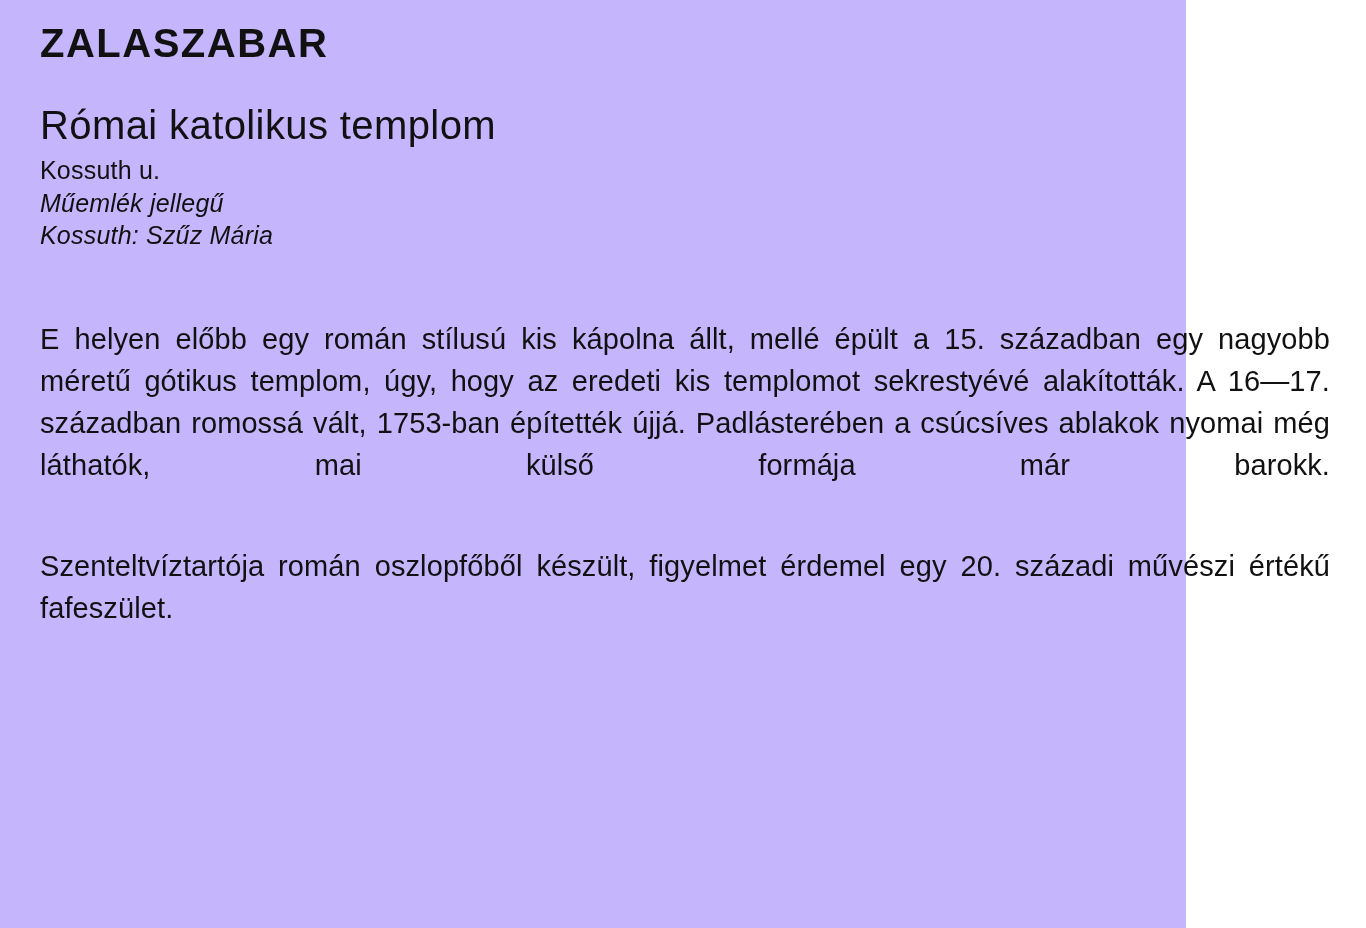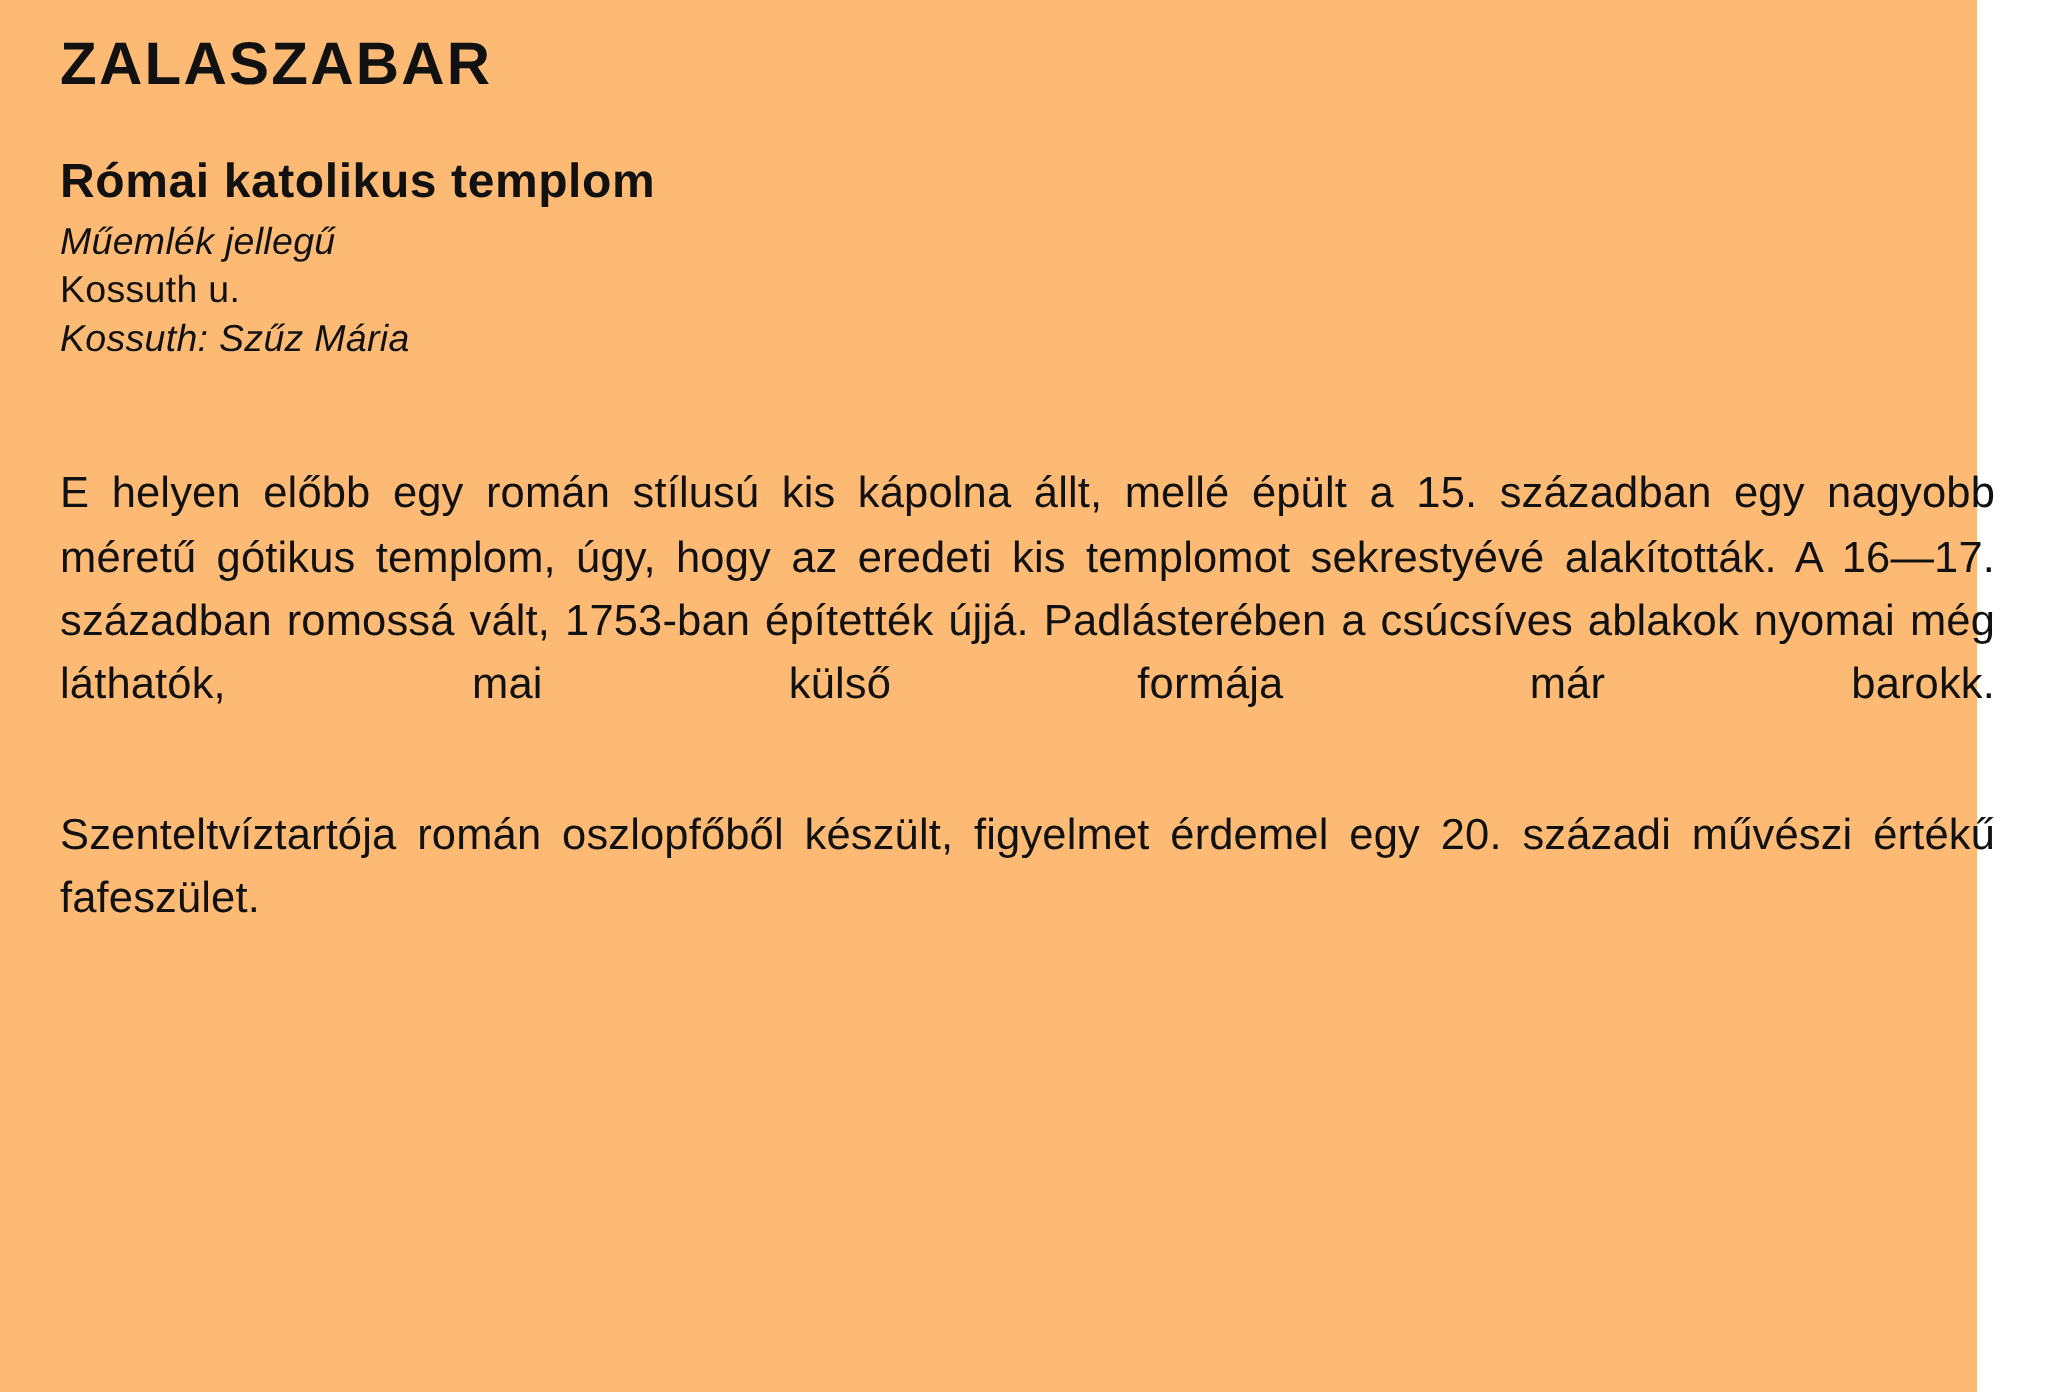--- a/index.html
+++ b/index.html
@@ -9,44 +9,44 @@
   }
   body {
     width: 1366px;
     height: 928px;
     font-family: "Liberation Sans", sans-serif;
     color: #111111;
     overflow: hidden;
   }
   .page {
     position: relative;
-    width: 1318px;
+    width: 1186px;
     height: 928px;
-    background: #fdba74;
+    background: #c4b5fd;
     padding: 0;
     box-sizing: border-box;
   }
   .content {
     position: absolute;
     left: 40px;
     top: 22px;
     width: 1290px;
   }
 
   .town-title {
     font-size: 40px;
     font-weight: bold;
     letter-spacing: 1.5px;
     margin: 0 0 38px 0;
     line-height: 1.05;
   }
 
   .entry-title {
-    font-size: 32px;
-    font-weight: bold;
+    font-size: 40px;
+    font-weight: normal;
     letter-spacing: 0.4px;
     margin: 0 0 6px 0;
     line-height: 1.15;
   }
 
   .meta {
     margin: 0 0 0 0;
   }
   .meta-line {
     font-size: 25px;
@@ -89,22 +89,22 @@
 <body>
 
 <div class="page">
   <div class="content">
 
     <h1 class="town-title">ZALASZABAR</h1>
 
     <h2 class="entry-title">Római katolikus templom</h2>
 
     <div class="meta">
+      <p class="meta-line">Kossuth u.</p>
       <p class="meta-line meta-italic">Műemlék jellegű</p>
-      <p class="meta-line">Kossuth u.</p>
       <p class="meta-line meta-label">Kossuth: Szűz Mária</p>
     </div>
 
     <div class="body-block">
       <p class="para">E helyen előbb egy román stílusú kis kápolna állt, mellé épült a 15. században egy nagyobb méretű gótikus templom, úgy, hogy az eredeti kis templomot sekrestyévé alakították. A 16—17. században romossá vált, 1753-ban építették újjá. Padlásterében a csúcsíves ablakok nyomai még láthatók, mai külső formája már barokk.</p>
       <p class="para gap">Szenteltvíztartója román oszlopfőből készült, figyelmet érdemel egy 20. századi művészi értékű fafeszület.</p>
     </div>
 
   </div>
 </div>

